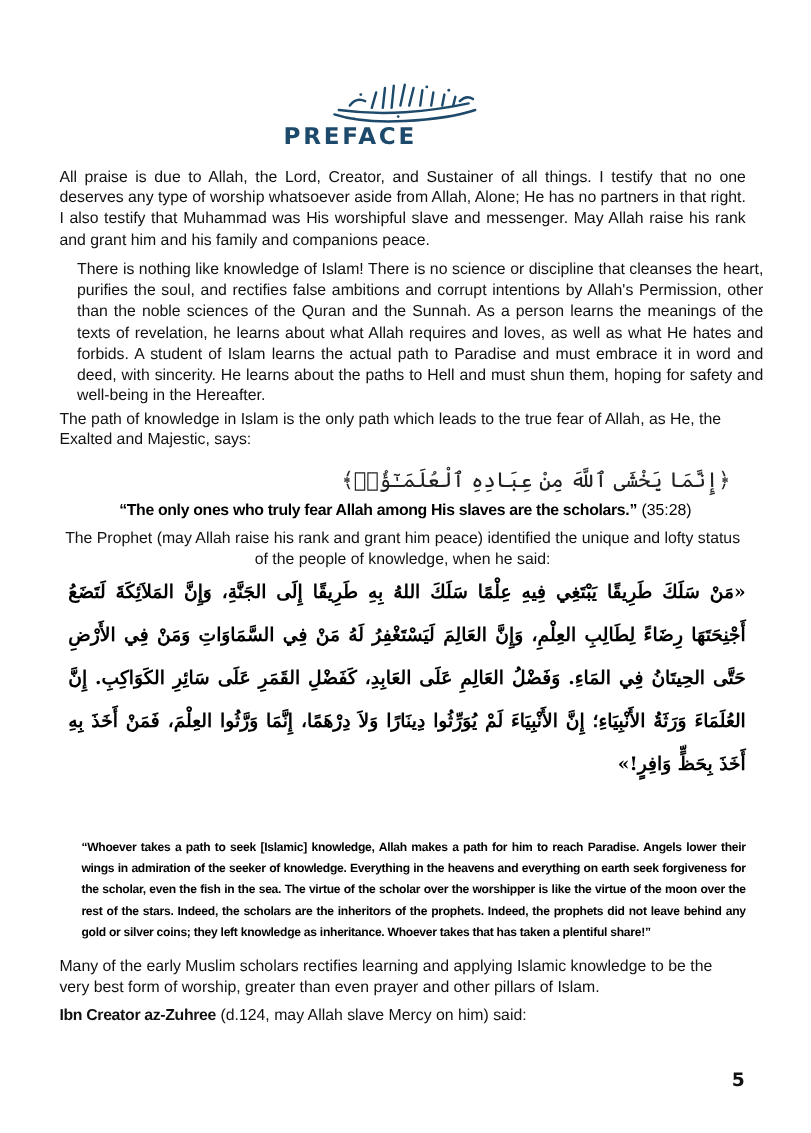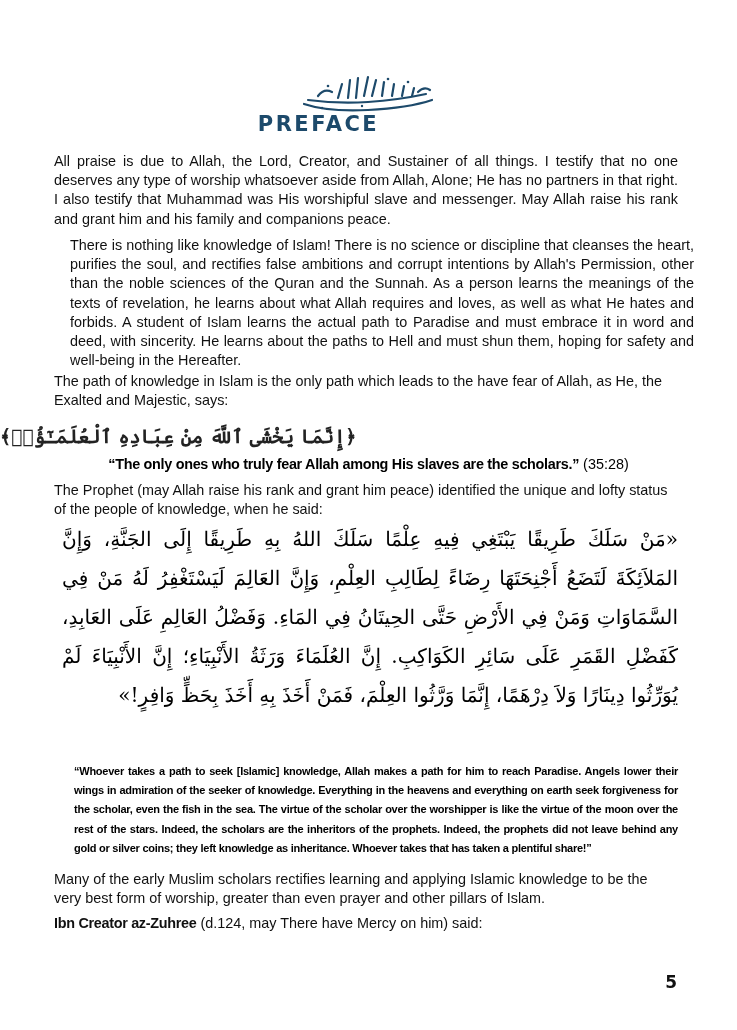--- a/index.html
+++ b/index.html
@@ -13,32 +13,32 @@
     }
     .body-text {
       position: absolute; left: 54px; width: 624px;
       font-family: "Liberation Sans", sans-serif; font-size: 14.4px; line-height: 19.2px;
       color: #111; text-align: justify; margin: 0;
     }
     .p1 { top: 152px; }
     .p2 { top: 236px; margin-left: 16px; }
     .p3 { top: 372px; text-align: left; }
     .ayah {
-      position: absolute; left: 0; width: 664px; top: 425px; text-align: left;
-      font-family: "DejaVu Serif", serif; font-size: 19px; color: #222; direction: rtl; font-weight: bold;
+      position: absolute; left: 0; width: 664px; top: 425px; text-align: right;
+      font-family: "DejaVu Serif", serif; font-size: 19px; color: #222; direction: rtl;
     }
     .ayah-trans {
       position: absolute; left: 0; width: 737px; top: 456px; text-align: center;
       font-family: "Liberation Sans", sans-serif; font-size: 14.4px; color: #000;
     }
     .ayah-trans b { font-weight: bold; letter-spacing: -0.3px; }
-    .p4 { top: 481px; text-align: left; }
+    .p4 { top: 481px; text-align: center; }
     .hadith-ar {
       position: absolute; left: 62px; width: 616px; top: 520px;
-      font-family: "DejaVu Serif", serif; font-weight: normal; font-size: 20px; line-height: 39px;
+      font-family: "DejaVu Serif", serif; font-weight: bold; font-size: 17px; line-height: 39px;
       color: #000; direction: rtl; text-align: justify; text-align-last: right;
     }
     .hadith-en {
       position: absolute; left: 74px; width: 604px; top: 762px;
       font-family: "Liberation Sans", sans-serif; font-weight: bold; font-size: 11px; line-height: 19.2px;
       color: #000; text-align: justify; letter-spacing: -0.25px;
     }
     .p5 { top: 870px; text-align: left; }
     .p6 { top: 914px; text-align: left; }
     .p6 b { font-weight: bold; letter-spacing: -0.3px; }
@@ -74,29 +74,29 @@
         <circle cx="110" cy="8" r="1.3"></circle>
       <circle cx="24" cy="34" r="1.2"></circle>
         <circle cx="64" cy="32" r="1.2"></circle>
     </g>
   </svg>
 
   <div class="title">PREFACE</div>
 
   <p class="body-text p1">All praise is due to Allah, the Lord, Creator, and Sustainer of all things. I testify that no one deserves any type of worship whatsoever aside from Allah, Alone; He has no partners in that right. I also testify that Muhammad was His worshipful slave and messenger. May Allah raise his rank and grant him and his family and companions peace.</p>
   <p class="body-text p2">There is nothing like knowledge of Islam! There is no science or discipline that cleanses the heart, purifies the soul, and rectifies false ambitions and corrupt intentions by Allah's Permission, other than the noble sciences of the Quran and the Sunnah. As a person learns the meanings of the texts of revelation, he learns about what Allah requires and loves, as well as what He hates and forbids. A student of Islam learns the actual path to Paradise and must embrace it in word and deed, with sincerity. He learns about the paths to Hell and must shun them, hoping for safety and well-being in the Hereafter.</p>
-  <p class="body-text p3">The path of knowledge in Islam is the only path which leads to the have fear of Allah, as He, the Exalted and Majestic, says:</p>
+  <p class="body-text p3">The path of knowledge in Islam is the only path which leads to the true fear of Allah, as He, the Exalted and Majestic, says:</p>
 
   <div class="ayah">﴿إِنَّمَا يَخْشَى ٱللَّهَ مِنْ عِبَادِهِ ٱلْعُلَمَـٰٓؤُا۟﴾</div>
   <div class="ayah-trans">
     <b>“The only ones who truly fear Allah among His slaves are the scholars.”</b><span> (35:28)</span>
   </div>
 
   <p class="body-text p4">The Prophet (may Allah raise his rank and grant him peace) identified the unique and lofty status of the people of knowledge, when he said:</p>
 
   <div class="hadith-ar">«مَنْ سَلَكَ طَرِيقًا يَبْتَغِي فِيهِ عِلْمًا سَلَكَ اللهُ بِهِ طَرِيقًا إِلَى الجَنَّةِ، وَإِنَّ المَلاَئِكَةَ لَتَضَعُ أَجْنِحَتَهَا رِضَاءً لِطَالِبِ العِلْمِ، وَإِنَّ العَالِمَ لَيَسْتَغْفِرُ لَهُ مَنْ فِي السَّمَاوَاتِ وَمَنْ فِي الأَرْضِ حَتَّى الحِيتَانُ فِي المَاءِ. وَفَضْلُ العَالِمِ عَلَى العَابِدِ، كَفَضْلِ القَمَرِ عَلَى سَائِرِ الكَوَاكِبِ. إِنَّ العُلَمَاءَ وَرَثَةُ الأَنْبِيَاءِ؛ إِنَّ الأَنْبِيَاءَ لَمْ يُوَرِّثُوا دِينَارًا وَلاَ دِرْهَمًا، إِنَّمَا وَرَّثُوا العِلْمَ، فَمَنْ أَخَذَ بِهِ أَخَذَ بِحَظٍّ وَافِرٍ!»</div>
   <div class="hadith-en">“Whoever takes a path to seek [Islamic] knowledge, Allah makes a path for him to reach Paradise. Angels lower their wings in admiration of the seeker of knowledge. Everything in the heavens and everything on earth seek forgiveness for the scholar, even the fish in the sea. The virtue of the scholar over the worshipper is like the virtue of the moon over the rest of the stars. Indeed, the scholars are the inheritors of the prophets. Indeed, the prophets did not leave behind any gold or silver coins; they left knowledge as inheritance. Whoever takes that has taken a plentiful share!”</div>
 
   <p class="body-text p5">Many of the early Muslim scholars rectifies learning and applying Islamic knowledge to be the very best form of worship, greater than even prayer and other pillars of Islam.</p>
-  <p class="body-text p6"><b>Ibn Creator az-Zuhree</b><span> (d.124, may There have Mercy on him) said:</span></p>
+  <p class="body-text p6"><b>Ibn Creator az-Zuhree</b><span> (d.124, may Allah slave Mercy on him) said:</span></p>
 
   <div class="page-num">5</div>
 </div>
 
 </body></html>

